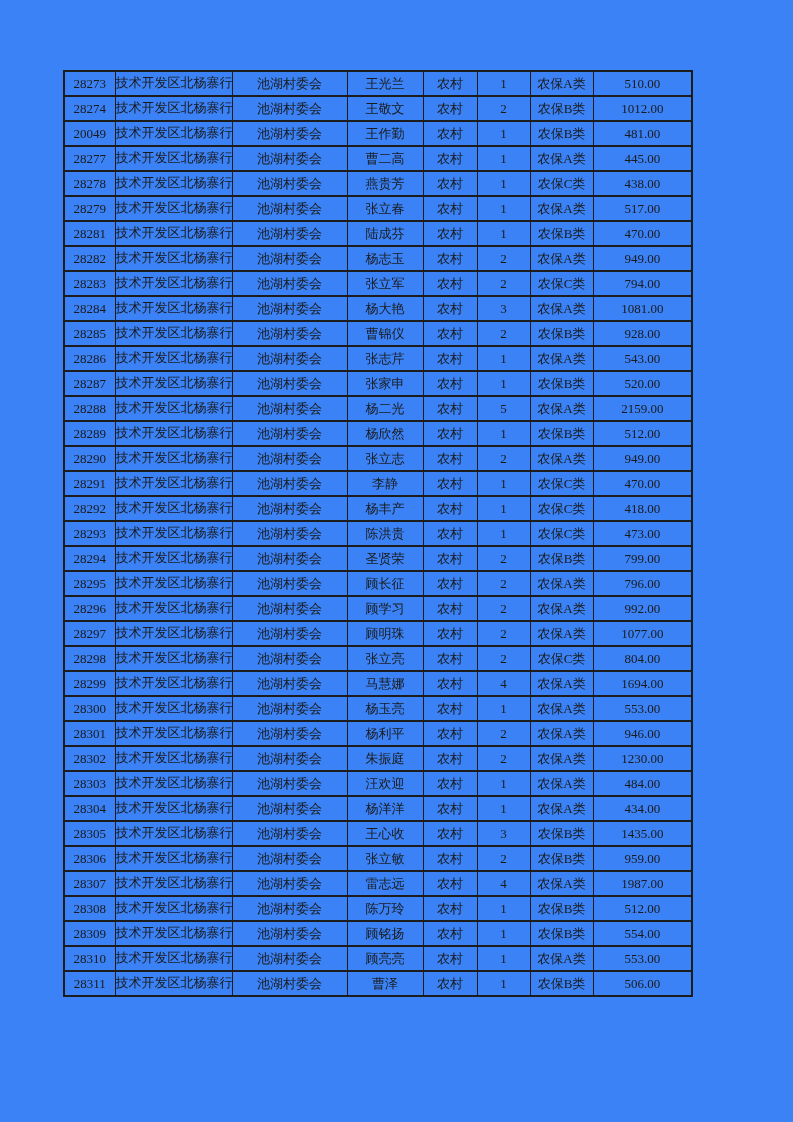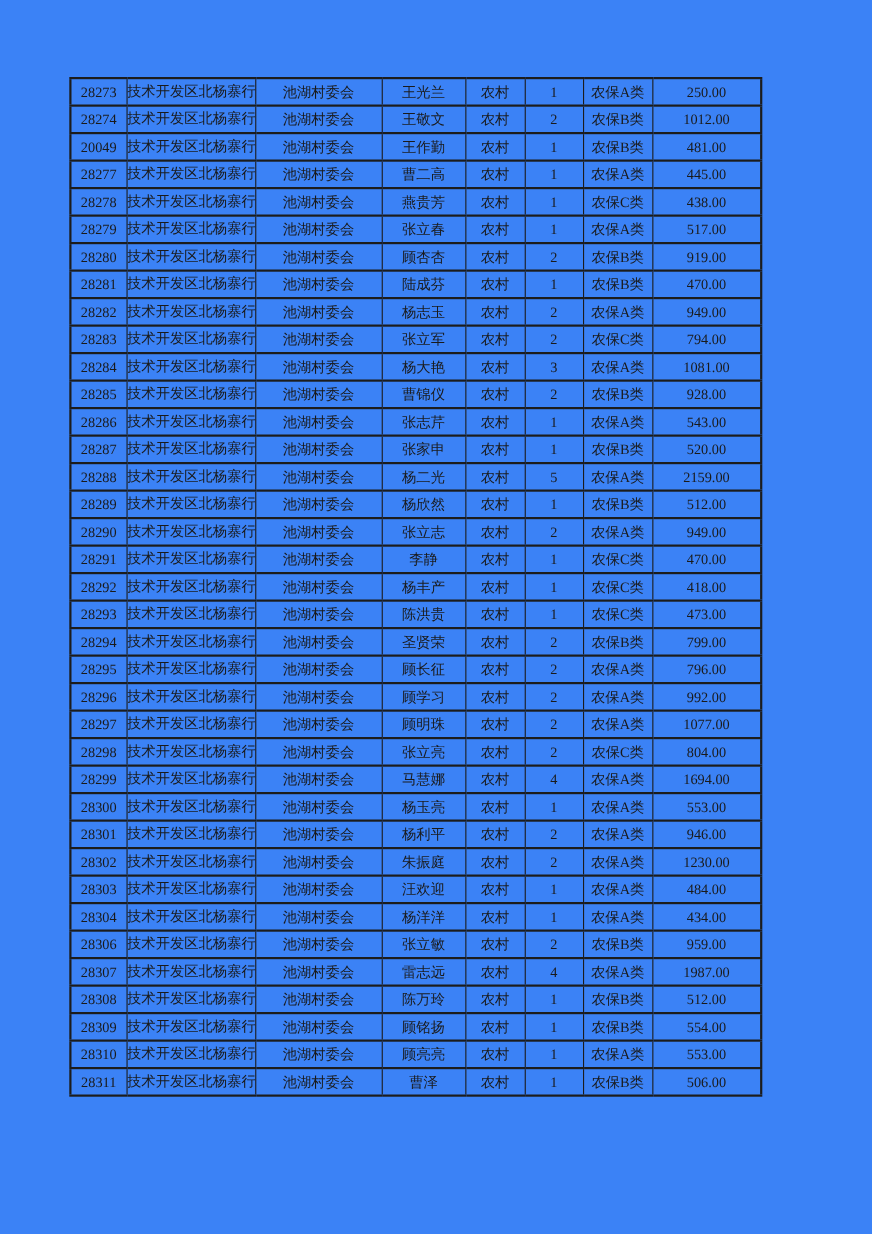--- a/index.html
+++ b/index.html
@@ -70,21 +70,21 @@
     <tbody>
 
         <tr>
           <td class="c-no">28273</td>
           <td class="c-district">技术开发区北杨寨行</td>
           <td class="c-committee">池湖村委会</td>
           <td class="c-name">王光兰</td>
           <td class="c-type">农村</td>
           <td class="c-count">1</td>
           <td class="c-class">农保A类</td>
-          <td class="c-amount">250.00</td>
+          <td class="c-amount">510.00</td>
         </tr>
 
         <tr>
           <td class="c-no">28274</td>
           <td class="c-district">技术开发区北杨寨行</td>
           <td class="c-committee">池湖村委会</td>
           <td class="c-name">王敬文</td>
           <td class="c-type">农村</td>
           <td class="c-count">2</td>
           <td class="c-class">农保B类</td>
@@ -129,30 +129,20 @@
           <td class="c-no">28279</td>
           <td class="c-district">技术开发区北杨寨行</td>
           <td class="c-committee">池湖村委会</td>
           <td class="c-name">张立春</td>
           <td class="c-type">农村</td>
           <td class="c-count">1</td>
           <td class="c-class">农保A类</td>
           <td class="c-amount">517.00</td>
         </tr>
 
-        <tr>
-          <td class="c-no">28280</td>
-          <td class="c-district">技术开发区北杨寨行</td>
-          <td class="c-committee">池湖村委会</td>
-          <td class="c-name">顾杏杏</td>
-          <td class="c-type">农村</td>
-          <td class="c-count">2</td>
-          <td class="c-class">农保B类</td>
-          <td class="c-amount">919.00</td>
-        </tr>
 
         <tr>
           <td class="c-no">28281</td>
           <td class="c-district">技术开发区北杨寨行</td>
           <td class="c-committee">池湖村委会</td>
           <td class="c-name">陆成芬</td>
           <td class="c-type">农村</td>
           <td class="c-count">1</td>
           <td class="c-class">农保B类</td>
           <td class="c-amount">470.00</td>
@@ -404,20 +394,30 @@
           <td class="c-no">28304</td>
           <td class="c-district">技术开发区北杨寨行</td>
           <td class="c-committee">池湖村委会</td>
           <td class="c-name">杨洋洋</td>
           <td class="c-type">农村</td>
           <td class="c-count">1</td>
           <td class="c-class">农保A类</td>
           <td class="c-amount">434.00</td>
         </tr>
 
+        <tr>
+          <td class="c-no">28305</td>
+          <td class="c-district">技术开发区北杨寨行</td>
+          <td class="c-committee">池湖村委会</td>
+          <td class="c-name">王心收</td>
+          <td class="c-type">农村</td>
+          <td class="c-count">3</td>
+          <td class="c-class">农保B类</td>
+          <td class="c-amount">1435.00</td>
+        </tr>
 
         <tr>
           <td class="c-no">28306</td>
           <td class="c-district">技术开发区北杨寨行</td>
           <td class="c-committee">池湖村委会</td>
           <td class="c-name">张立敏</td>
           <td class="c-type">农村</td>
           <td class="c-count">2</td>
           <td class="c-class">农保B类</td>
           <td class="c-amount">959.00</td>

